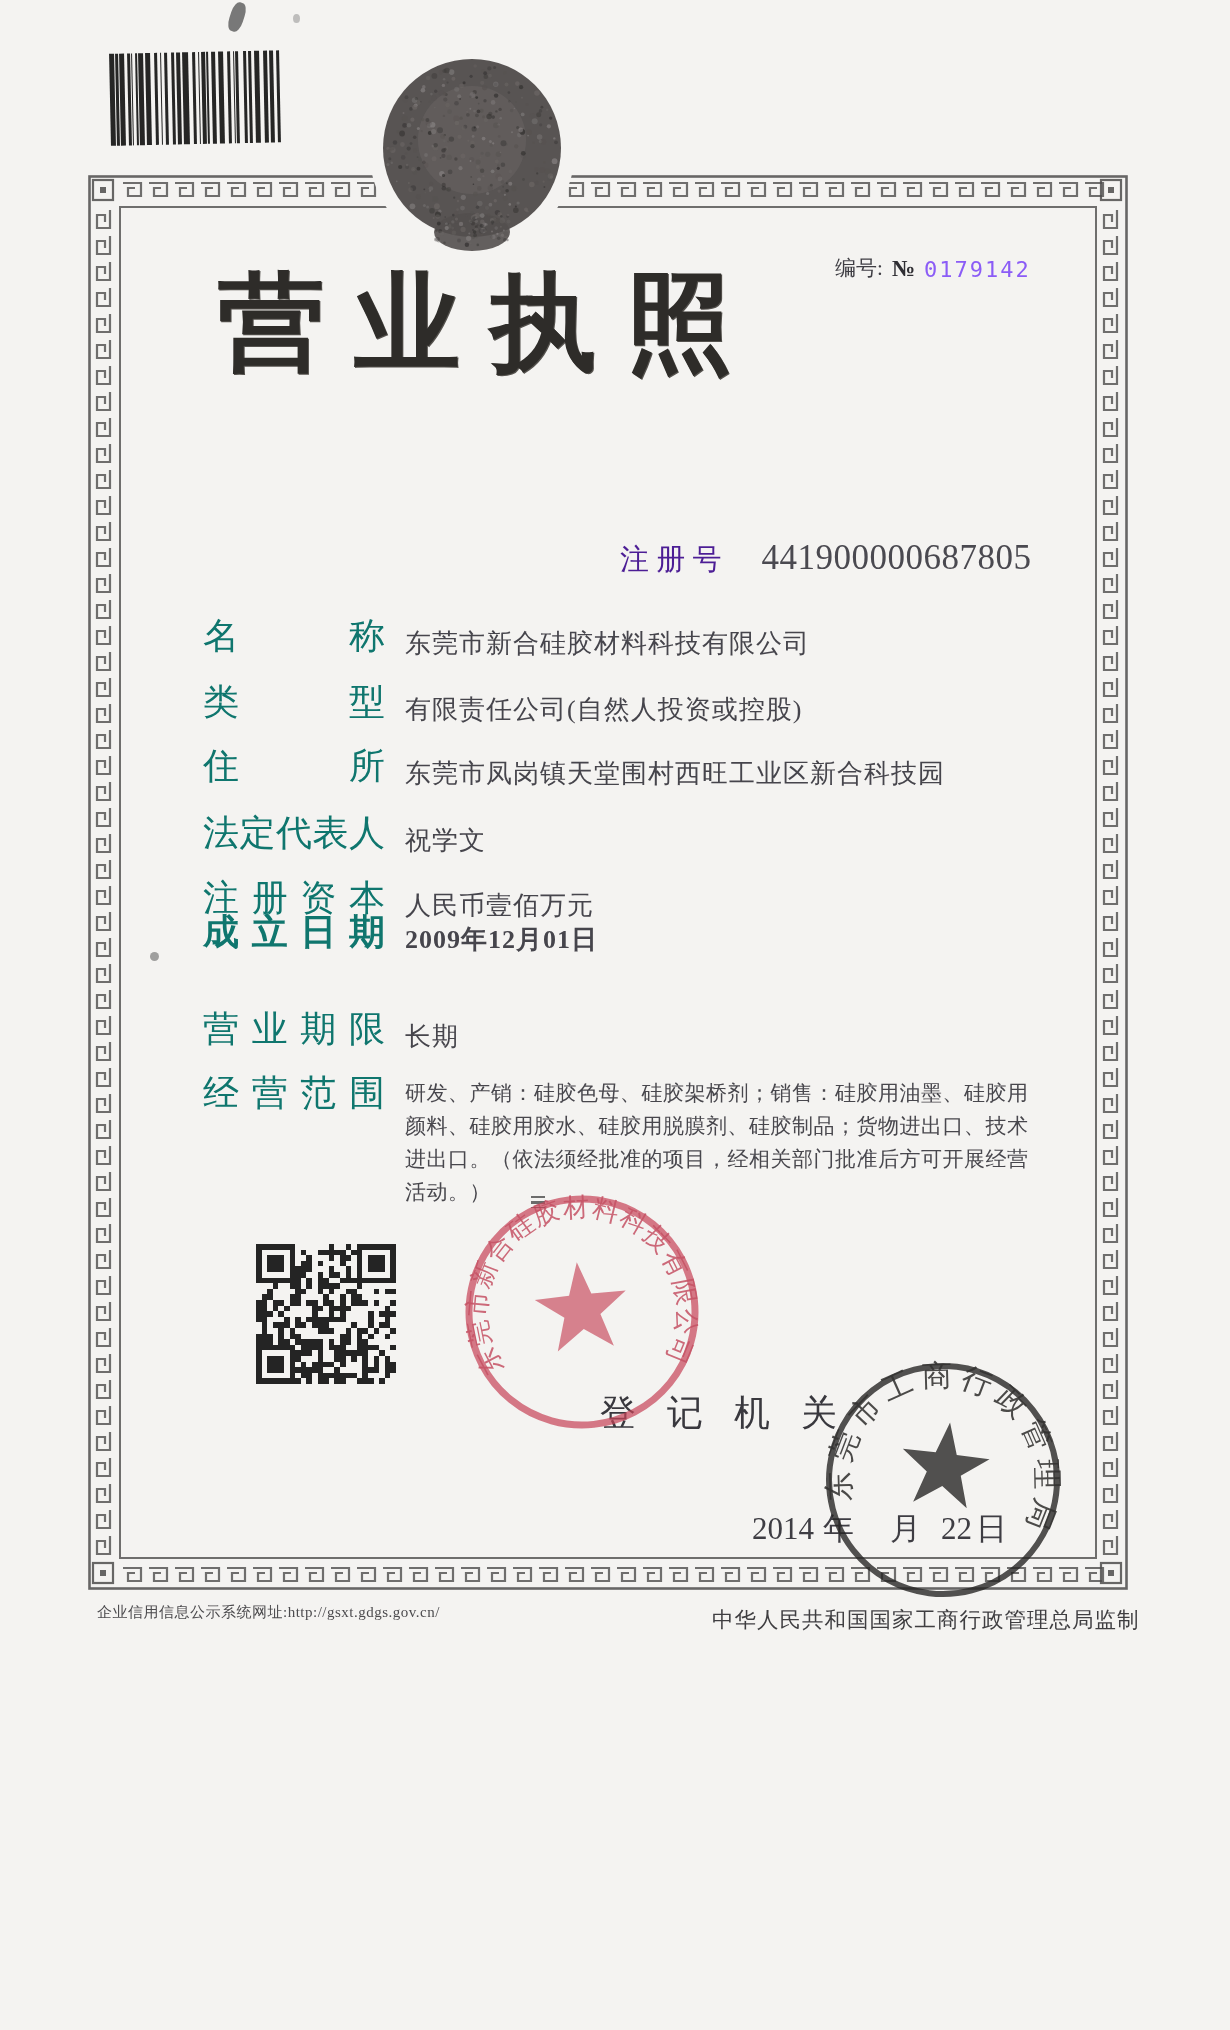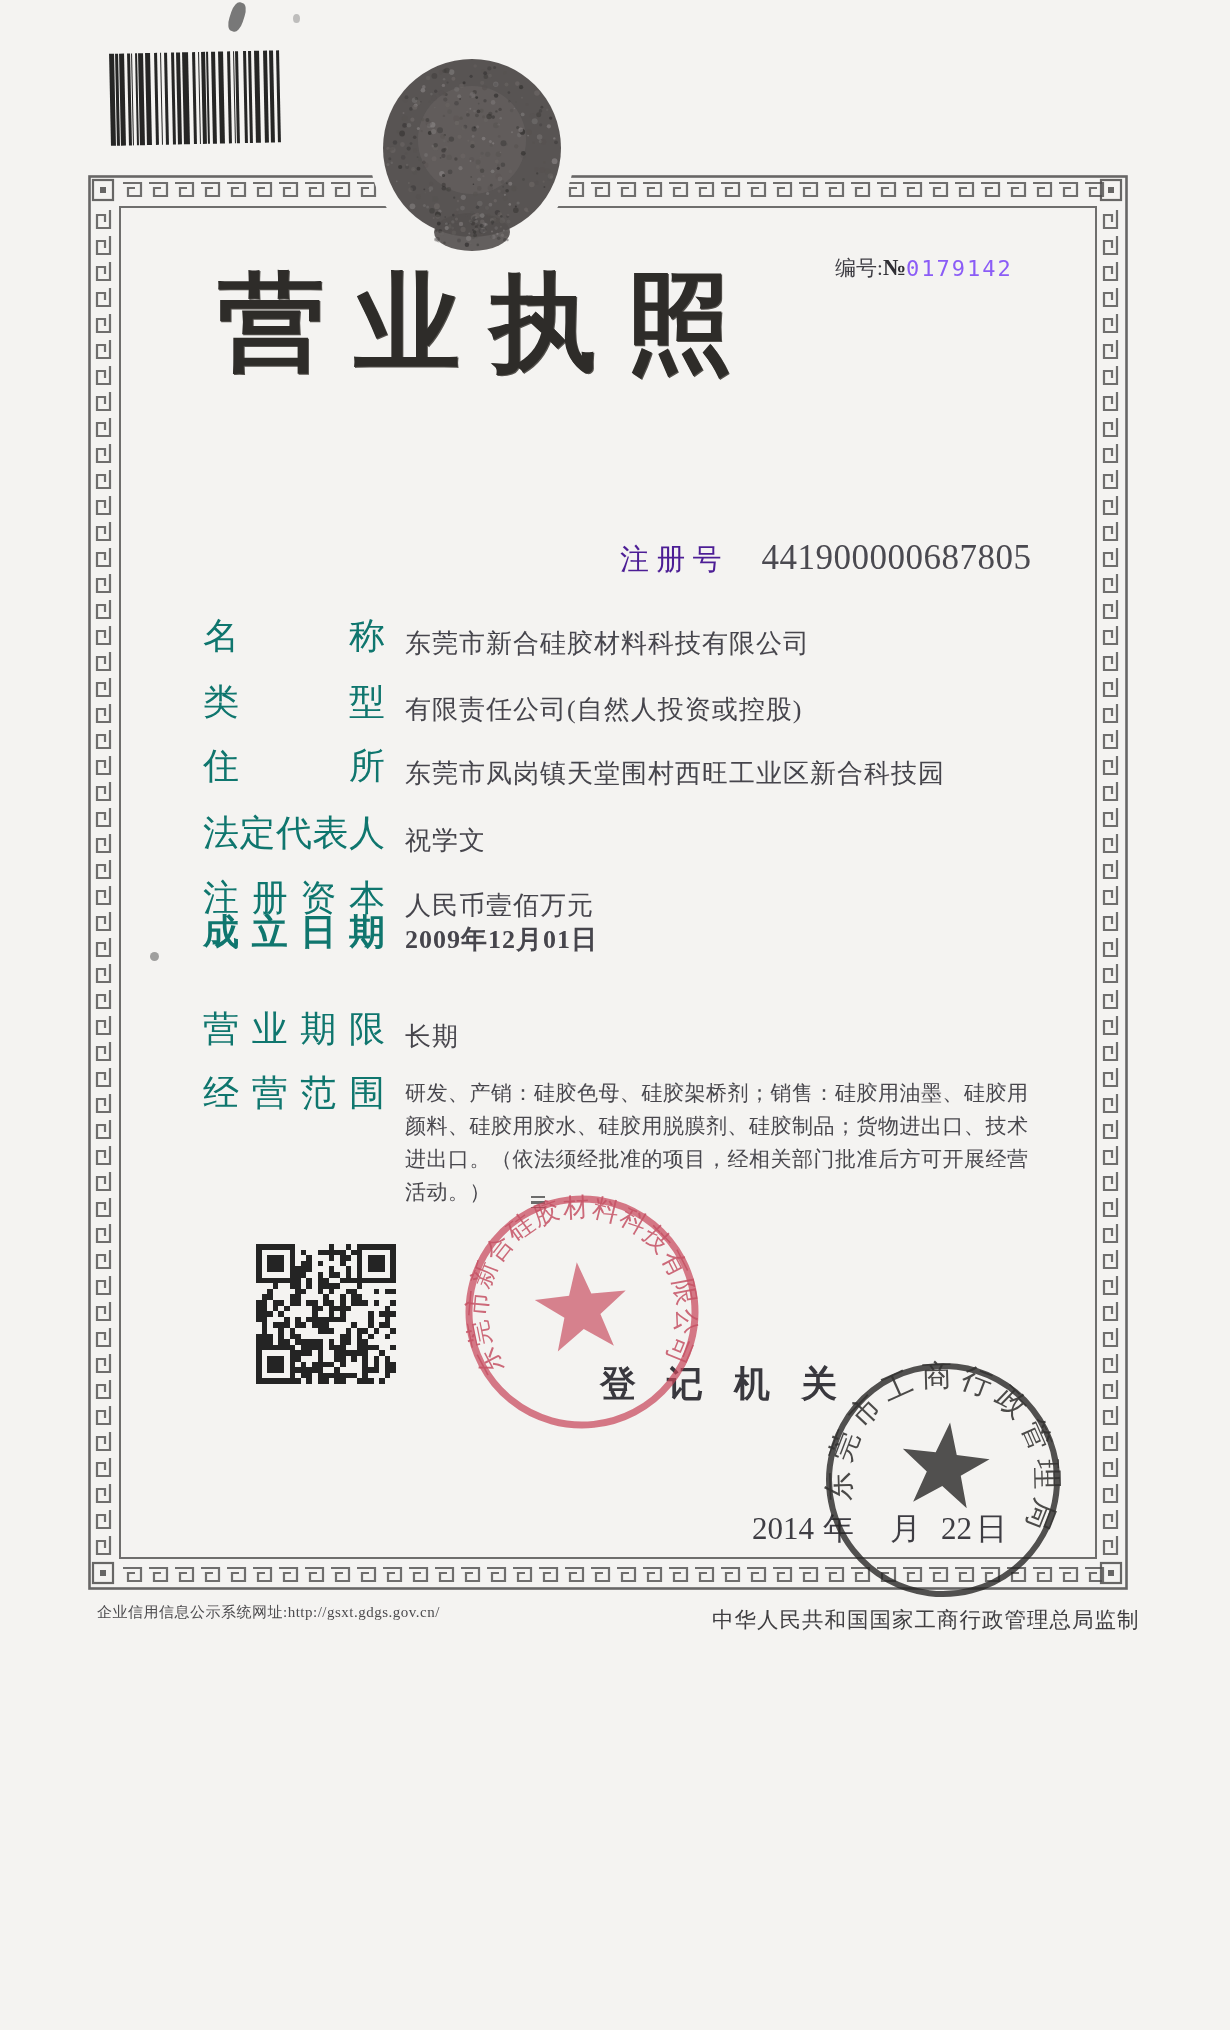--- a/index.html
+++ b/index.html
@@ -1,35 +1,35 @@
 <!DOCTYPE html>
 <html><head>
 <meta charset="utf-8">
 <style>
   html,body{margin:0;padding:0;background:#e9e8e5;}
   #page{position:relative;width:1230px;height:2030px;background:#f4f3f1;overflow:hidden;
         font-family:"Liberation Serif","DejaVu Serif",serif;color:#3c3b40;}
   .abs{position:absolute;}
   
-  #serial-row{left:835px;top:254px;display:flex;align-items:center;gap:0;z-index:3;}
+  #serial-row{left:835px;top:254px;display:flex;align-items:flex-end;gap:9px;z-index:3;}
   #serial-label{font-size:21px;color:#3f3e44;}
   #serial-no-mark{font-size:23px;font-weight:bold;font-family:"Liberation Serif",serif;color:#2f2e33;}
   #serial-number{font-size:22px;letter-spacing:2px;font-family:"DejaVu Sans Mono","Liberation Mono",monospace;color:#8b5cf6;}
   #license-title{left:218px;top:252px;font-size:106px;font-weight:800;letter-spacing:30px;color:#2e2c29;
         font-family:Liberation Serif, serif;z-index:3;text-shadow:1px 1px 0 #55524e;}
   #regno-row{left:620px;top:538px;display:flex;align-items:baseline;gap:40px;z-index:3;}
   #regno-label{font-size:29px;color:#4c1d95;}
   #regno-value{font-size:35px;color:#4a4950;letter-spacing:.5px;}
   
   .field-row{left:203px;display:flex;align-items:flex-start;z-index:3;}
   .field-label{width:182px;flex:none;font-size:36px;color:#0f766e;text-align:justify;text-align-last:justify;line-height:1.05;}
   .field-value{margin-left:20px;padding-top:8px;font-size:26px;color:#46454c;letter-spacing:1px;}
   .scope{white-space:pre-line;font-size:21px;line-height:33px;width:645px;padding-top:2px;letter-spacing:.5px;color:#48474d;}
   
-  #registrar-label{left:600px;top:1360px;font-size:36px;color:#39383e;letter-spacing:6px;word-spacing:10px;z-index:3;font-weight:bold;}
+  #registrar-label{left:600px;top:1389px;font-size:36px;color:#39383e;letter-spacing:6px;word-spacing:10px;z-index:3;}
   #issue-date{left:752px;top:1508px;display:flex;align-items:baseline;font-size:31px;color:#3e3d43;z-index:3;}
   #footer-left{left:97px;top:1603px;font-size:15px;color:#4c4b4e;letter-spacing:.5px;z-index:3;}
   #footer-right{left:712px;top:1605px;font-size:21.5px;color:#3f3e41;letter-spacing:1px;z-index:3;}
   
   #border-svg{left:88px;top:175px;z-index:2;}
   #emblem-svg{left:360px;top:38px;z-index:6;}
   #barcode{left:110px;top:52px;width:178px;height:92px;display:flex;align-items:stretch;transform:rotate(-1.2deg);z-index:4;}
   #barcode div{flex:none;background:#161616;opacity:.93;}
   #qr{left:256px;top:1244px;width:140px;height:140px;display:grid;grid-template-columns:repeat(25,1fr);grid-template-rows:repeat(25,1fr);z-index:4;}
   #qr .on{background:#242424;}

